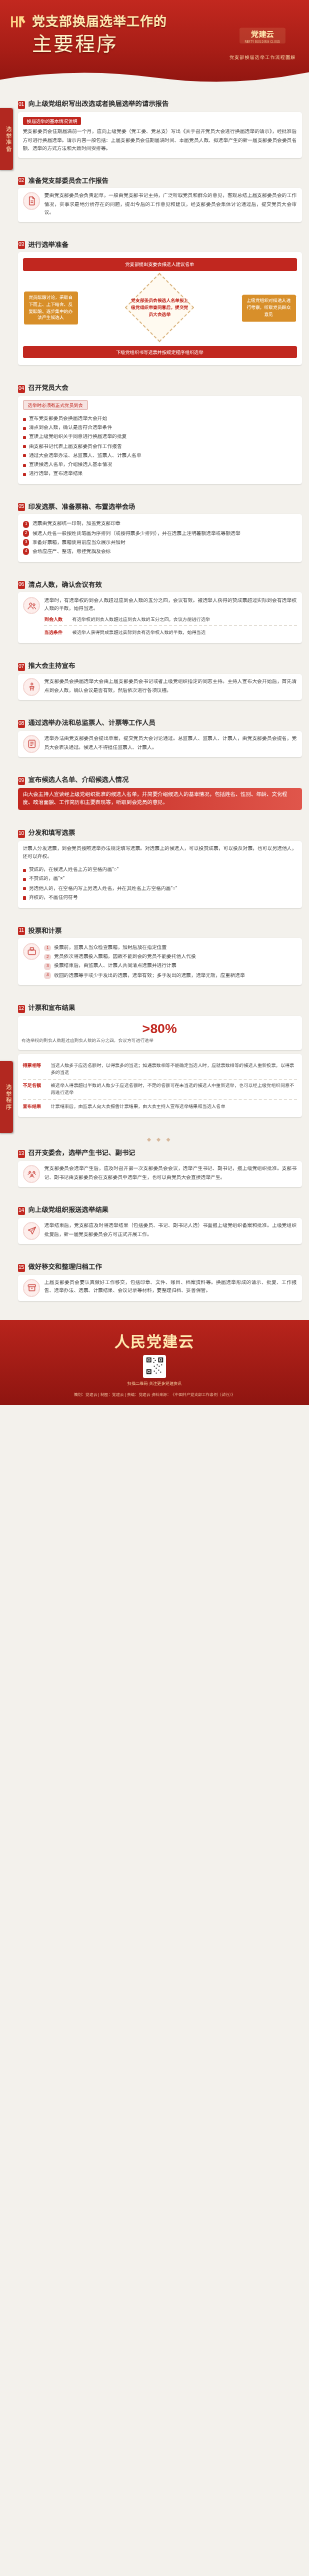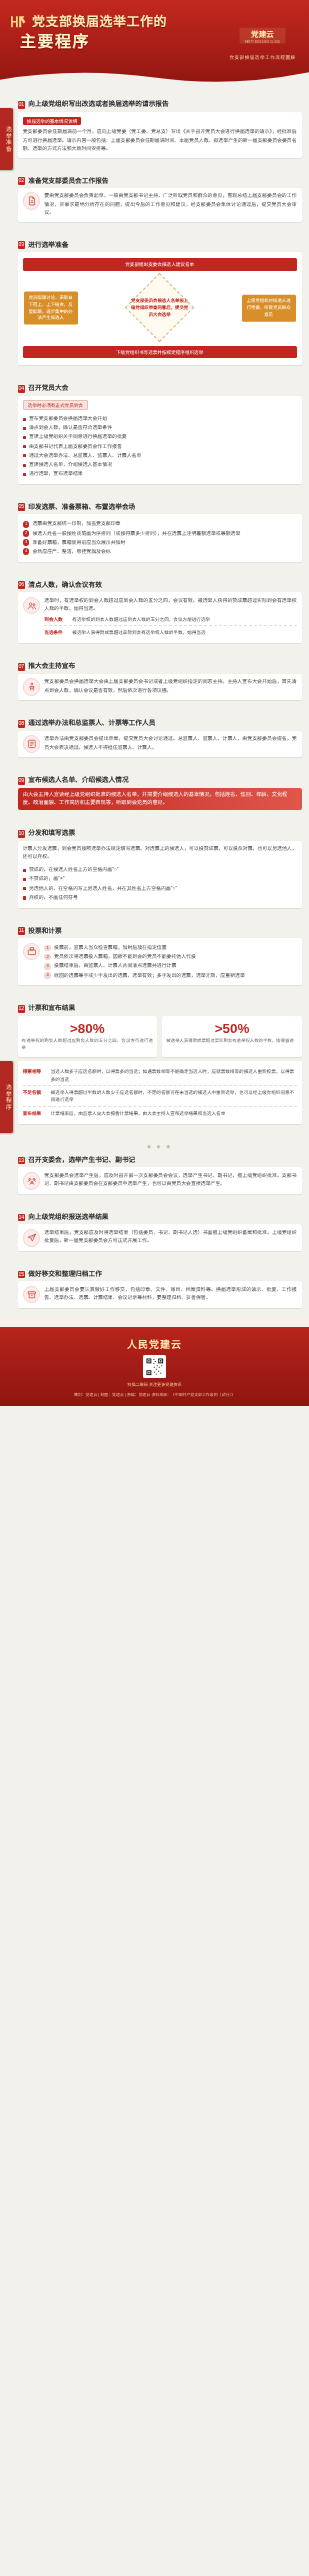--- a/index.html
+++ b/index.html
@@ -35,23 +35,23 @@
     position: absolute; left: 9.3px; top: 13.4px;
     width: 17.5px; height: 17.5px;
   }
   .hdr-title {
     position: absolute; left: 32px; top: 11.3px;
     color: #ffe9b0;
     font-size: 13px; font-weight: bold; letter-spacing: 0.5px;
     text-shadow: 0 0.5px 1px rgba(0,0,0,.35);
   }
   .hdr-title2 {
-    position: absolute; left: 20px; top: 28px;
+    position: absolute; left: 32px; top: 28px;
     color: #fff3c9;
-    font-size: 16px; font-weight: bold; letter-spacing: 1.5px;
+    font-size: 20px; font-weight: normal; letter-spacing: 1.5px;
     text-shadow: 0 1px 1.5px rgba(0,0,0,.35);
   }
   .hdr-badge {
     position: absolute; right: 23px; top: 27px;
     width: 47px; height: 24px;
   }
   .hdr-sub {
     position:absolute; right: 13.4px; top: 54px;
     color:#f6d7a8; font-size:4.6px; letter-spacing:0.5px;
   }
@@ -230,21 +230,21 @@
 
   
   .footer {
     margin-top: 8.2px;
     background: linear-gradient(180deg,#b8241c,#8e1510);
     padding: 9.3px 0 7.2px;
     text-align: center;
     position: relative;
   }
   .f-logo {
-    color: #ffe9b0; font-size: 10px; font-weight: bold; letter-spacing: 1px;
+    color: #ffe9b0; font-size: 15px; font-weight: bold; letter-spacing: 1px;
   }
   .f-sub { color: #f0c89a; font-size: 4.1px; margin-top: 3.1px; line-height: 6.7px;}
   .f-meta { color: #e8b897; font-size: 3.9px; margin-top: 4.1px; line-height: 6.2px; }
   .f-qr {
     width: 23px; height: 23px; background: #fff; margin: 4.1px auto 0; border-radius: 1.5px;
     display:flex;align-items:center;justify-content:center;
   }
 
   .divider-dots {
     text-align:center; color:#d7b79a; font-size:5.2px; letter-spacing:2.1px; margin:2.1px 0;
@@ -523,24 +523,20 @@
 
     <div class="sec">
       <div class="sec-head">
         <div class="sec-num">12</div>
         <div class="sec-title">计票和宣布结果</div>
       </div>
       <div class="stats">
         <div class="stat">
           <div class="stat-n">&gt;80%</div>
           <div class="stat-t">有选举权的到会人数超过应到会人数的五分之四，会议方可进行选举</div>
-        </div>
-        <div class="stat">
-          <div class="stat-n">&gt;50%</div>
-          <div class="stat-t">被选举人获得赞成票超过实际到会有选举权人数的半数，始得当选</div>
         </div>
       </div>
       <div class="card">
         <div class="trow">
           <div class="tk">得票相等</div>
           <div>当选人数多于应选名额时，以得票多的当选；如遇票数相等不能确定当选人时，应就票数相等的候选人重新投票，以得票多的当选</div>
         </div>
         <div class="trow">
           <div class="tk">不足名额</div>
           <div>被选举人得票超过半数的人数少于应选名额时，不足的名额可在未当选的候选人中重新选举，也可以经上级党组织同意不再进行选举</div>

